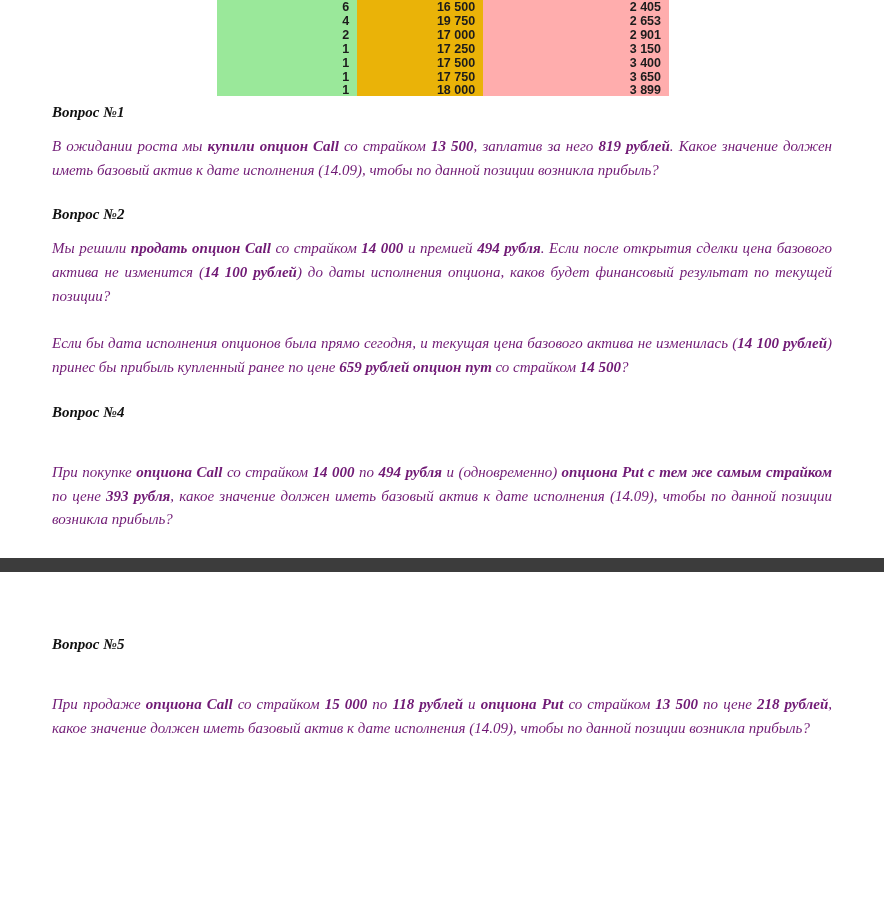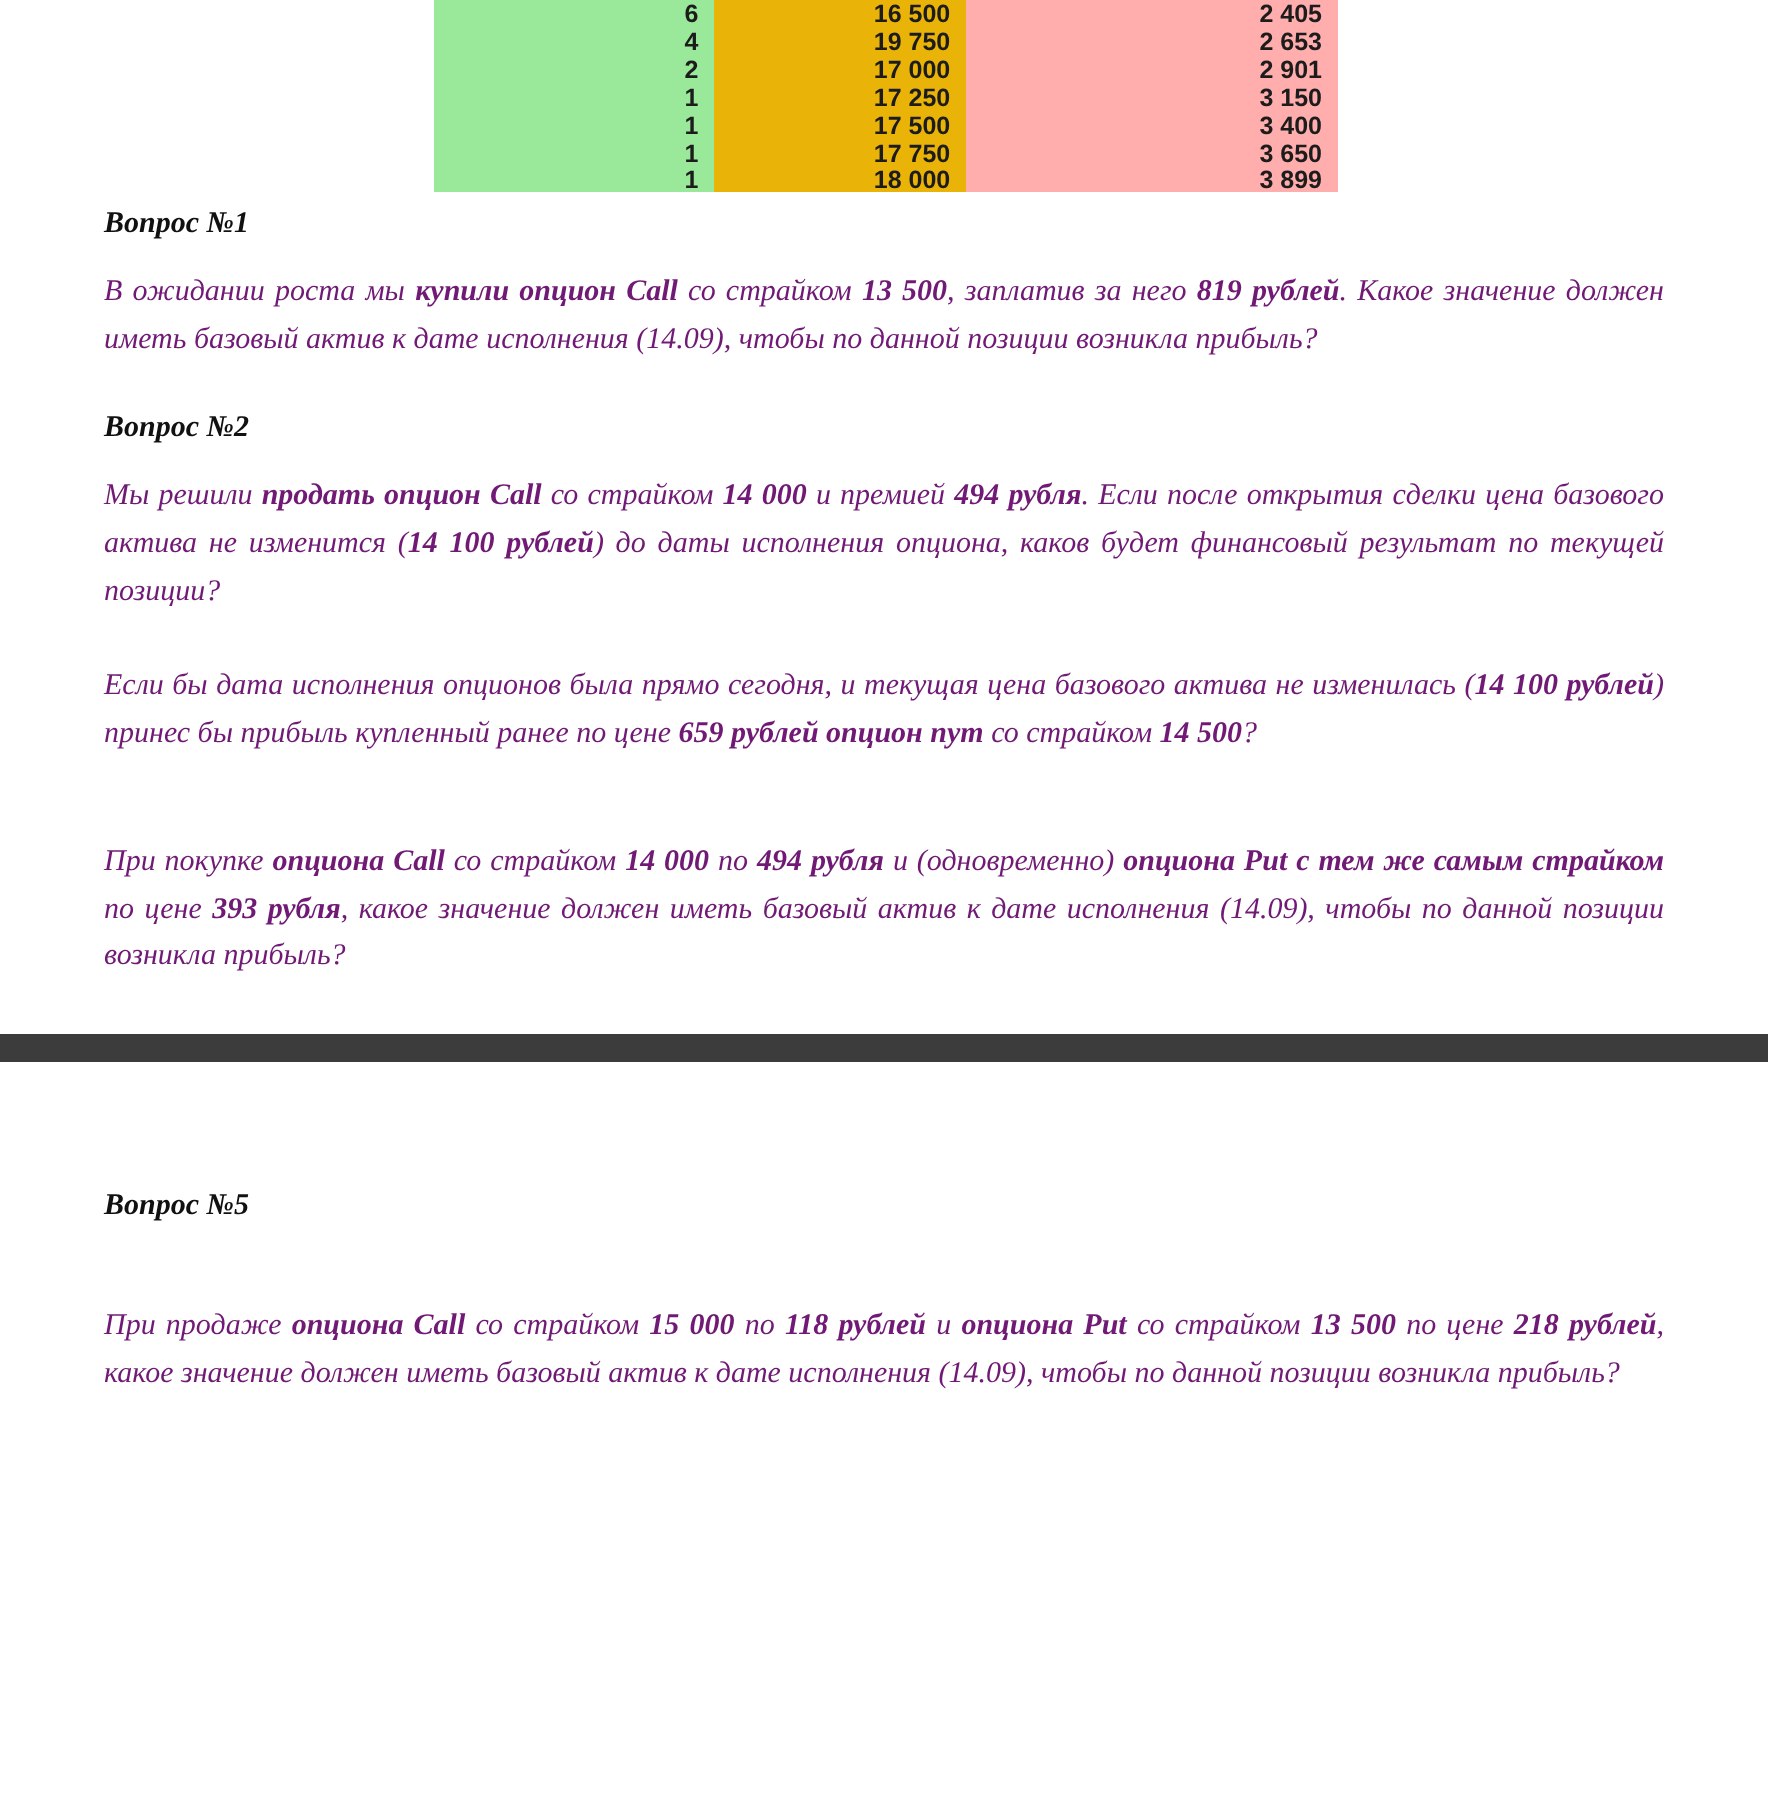--- a/index.html
+++ b/index.html
@@ -124,20 +124,21 @@
 </table>
 
 <div class="doc">
   <div class="page-block">
     <div>
         <h3 class="q-title">Вопрос №1</h3>
         <p class="q-body"><span>В ожидании роста мы </span><span class="b">купили опцион Call</span><span> со страйком </span><span class="b">13 500</span><span>, заплатив за него </span><span class="b">819 рублей</span><span>. Какое значение должен иметь базовый актив к дате исполнения (14.09), чтобы по данной позиции возникла прибыль?</span></p>
         <h3 class="q-title">Вопрос №2</h3>
         <p class="q-body"><span>Мы решили </span><span class="b">продать опцион Call</span><span> со страйком </span><span class="b">14 000</span><span> и премией </span><span class="b">494 рубля</span><span>. Если после открытия сделки цена базового актива не изменится (</span><span class="b">14 100 рублей</span><span>) до даты исполнения опциона, каков будет финансовый результат по текущей позиции?</span></p>
         <p class="q-body"><span>Если бы дата исполнения опционов была прямо сегодня, и текущая цена базового актива не изменилась (</span><span class="b">14 100 рублей</span><span>) принес бы прибыль купленный ранее по цене </span><span class="b">659 рублей опцион пут</span><span> со страйком </span><span class="b">14 500</span><span>?</span></p>
+        <h3 class="q-title">Вопрос №4</h3>
         <p class="q-body"><span>При покупке </span><span class="b">опциона Call</span><span> со страйком </span><span class="b">14 000</span><span> по </span><span class="b">494 рубля</span><span> и (одновременно) </span><span class="b">опциона Put с тем же самым страйком</span><span> по цене </span><span class="b">393 рубля</span><span>, какое значение должен иметь базовый актив к дате исполнения (14.09), чтобы по данной позиции возникла прибыль?</span></p>
       </div>
   </div>
   <div class="page-gap"></div>
   <div class="gap-spacer"></div>
   <div class="page-block">
     <div>
         <h3 class="q-title">Вопрос №5</h3>
         <p class="q-body"><span>При продаже </span><span class="b">опциона Call</span><span> со страйком </span><span class="b">15 000</span><span> по </span><span class="b">118 рублей</span><span> и </span><span class="b">опциона Put</span><span> со страйком </span><span class="b">13 500</span><span> по цене </span><span class="b">218 рублей</span><span>, какое значение должен иметь базовый актив к дате исполнения (14.09), чтобы по данной позиции возникла прибыль?</span></p>
       </div>

